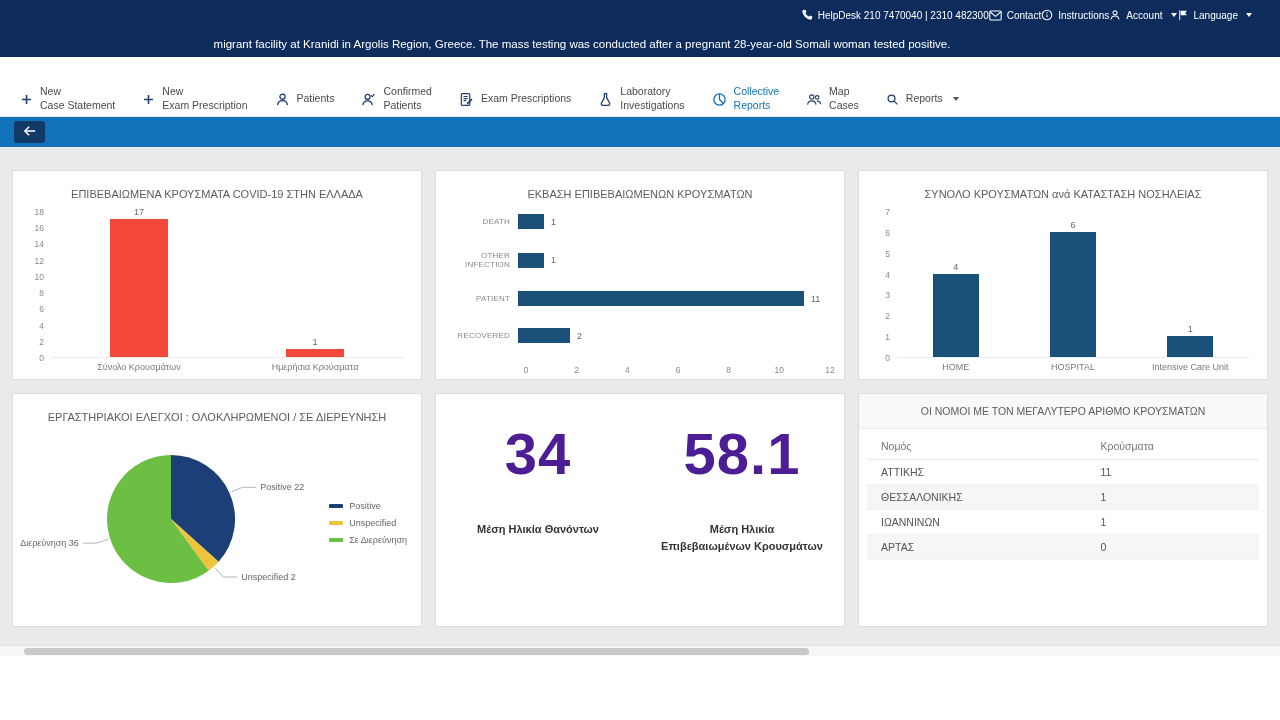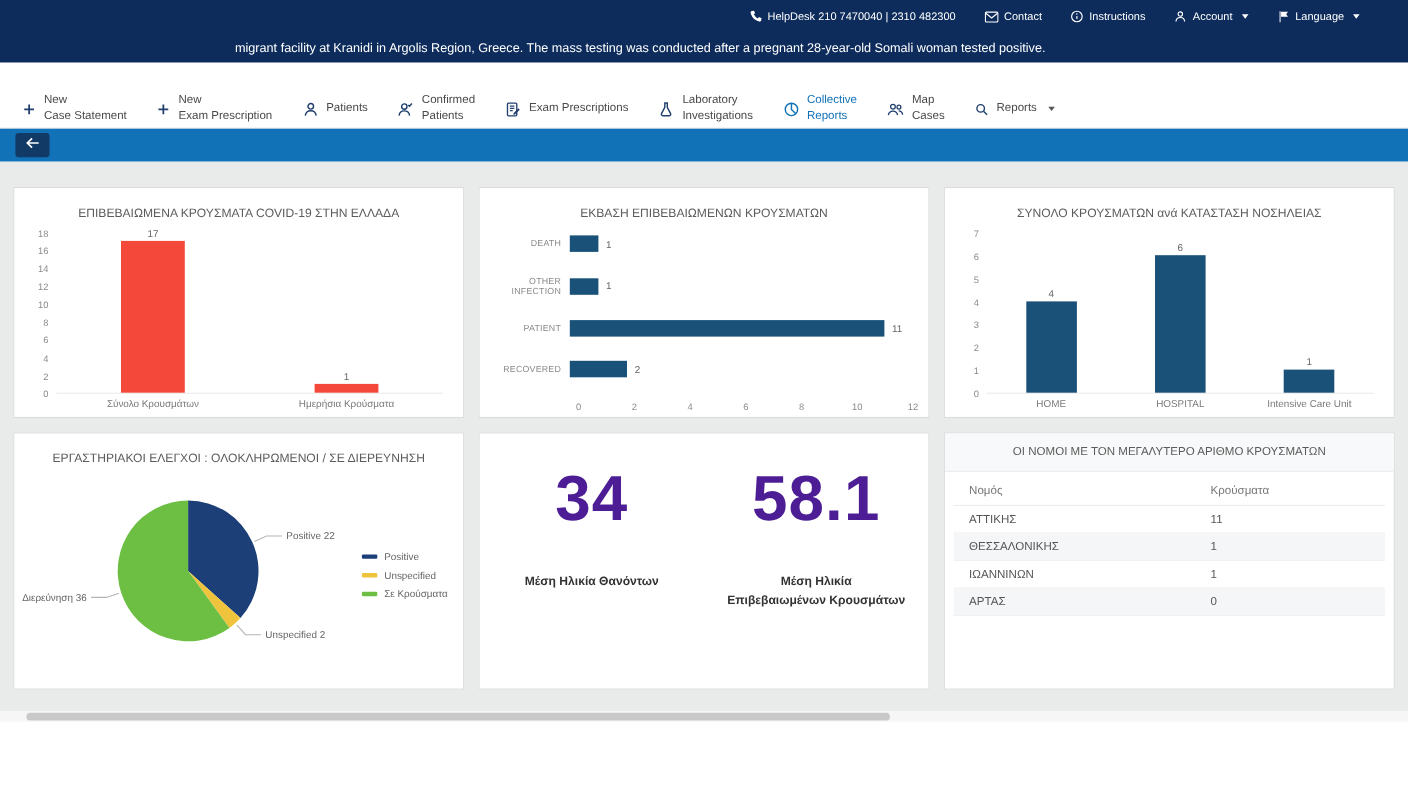--- a/index.html
+++ b/index.html
@@ -7,21 +7,21 @@
     width: 1280px; height: 720px; overflow: hidden;
     background: #ffffff;
     font-family: "Liberation Sans", sans-serif;
   }
   svg text { font-family: "Liberation Sans", sans-serif; }
 
   
   .topbar {
     height: 30px; background: var(--header-navy, #0d2c5b);
     display: flex; align-items: center; justify-content: flex-end;
-    gap: 26px; padding: 0 44px; color: #ffffff; font-size: 10px;
+    padding: 0 28px; color: #ffffff; font-size: 10px;
   }
   .topbar-item { display: flex; align-items: center; gap: 5px; cursor: pointer; white-space: nowrap; }
   .topbar-item svg { display: block; }
 
   .caret {
     display: inline-block; width: 0; height: 0; margin-left: 3px;
     border-left: 3.5px solid transparent; border-right: 3.5px solid transparent;
     border-top: 4px solid currentColor;
   }
 
@@ -457,21 +457,21 @@
             <div class="legend-item">
               <span class="legend-swatch" style="background: rgb(28, 63, 119);"></span>
               <span class="legend-label">Positive</span>
             </div>
             <div class="legend-item">
               <span class="legend-swatch" style="background: rgb(240, 195, 60);"></span>
               <span class="legend-label">Unspecified</span>
             </div>
             <div class="legend-item">
               <span class="legend-swatch" style="background: rgb(108, 191, 66);"></span>
-              <span class="legend-label">Σε Κρούσματα</span>
+              <span class="legend-label">Σε Διερεύνηση</span>
             </div>
           </div>
       </div>
     </div>
 
     <div class="panel stats-panel">
       <div class="stat">
         <div class="stat-value">34</div>
         <div class="stat-label">Μέση Ηλικία Θανόντων</div>
       </div>

